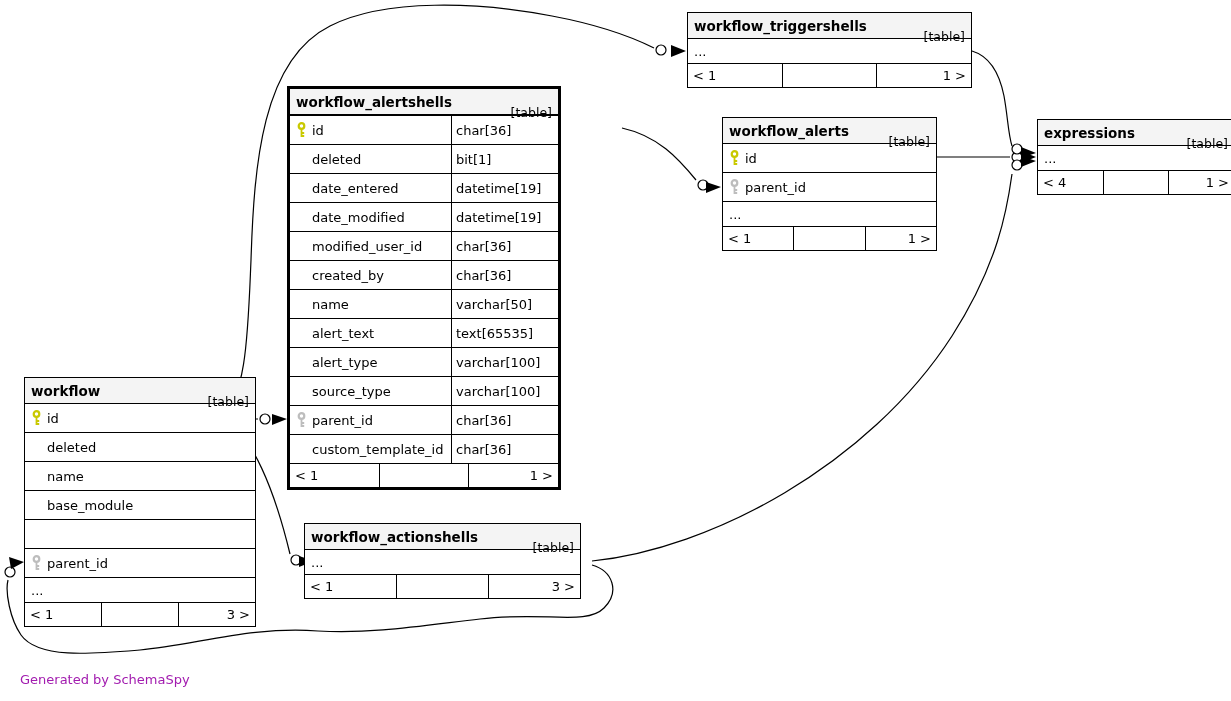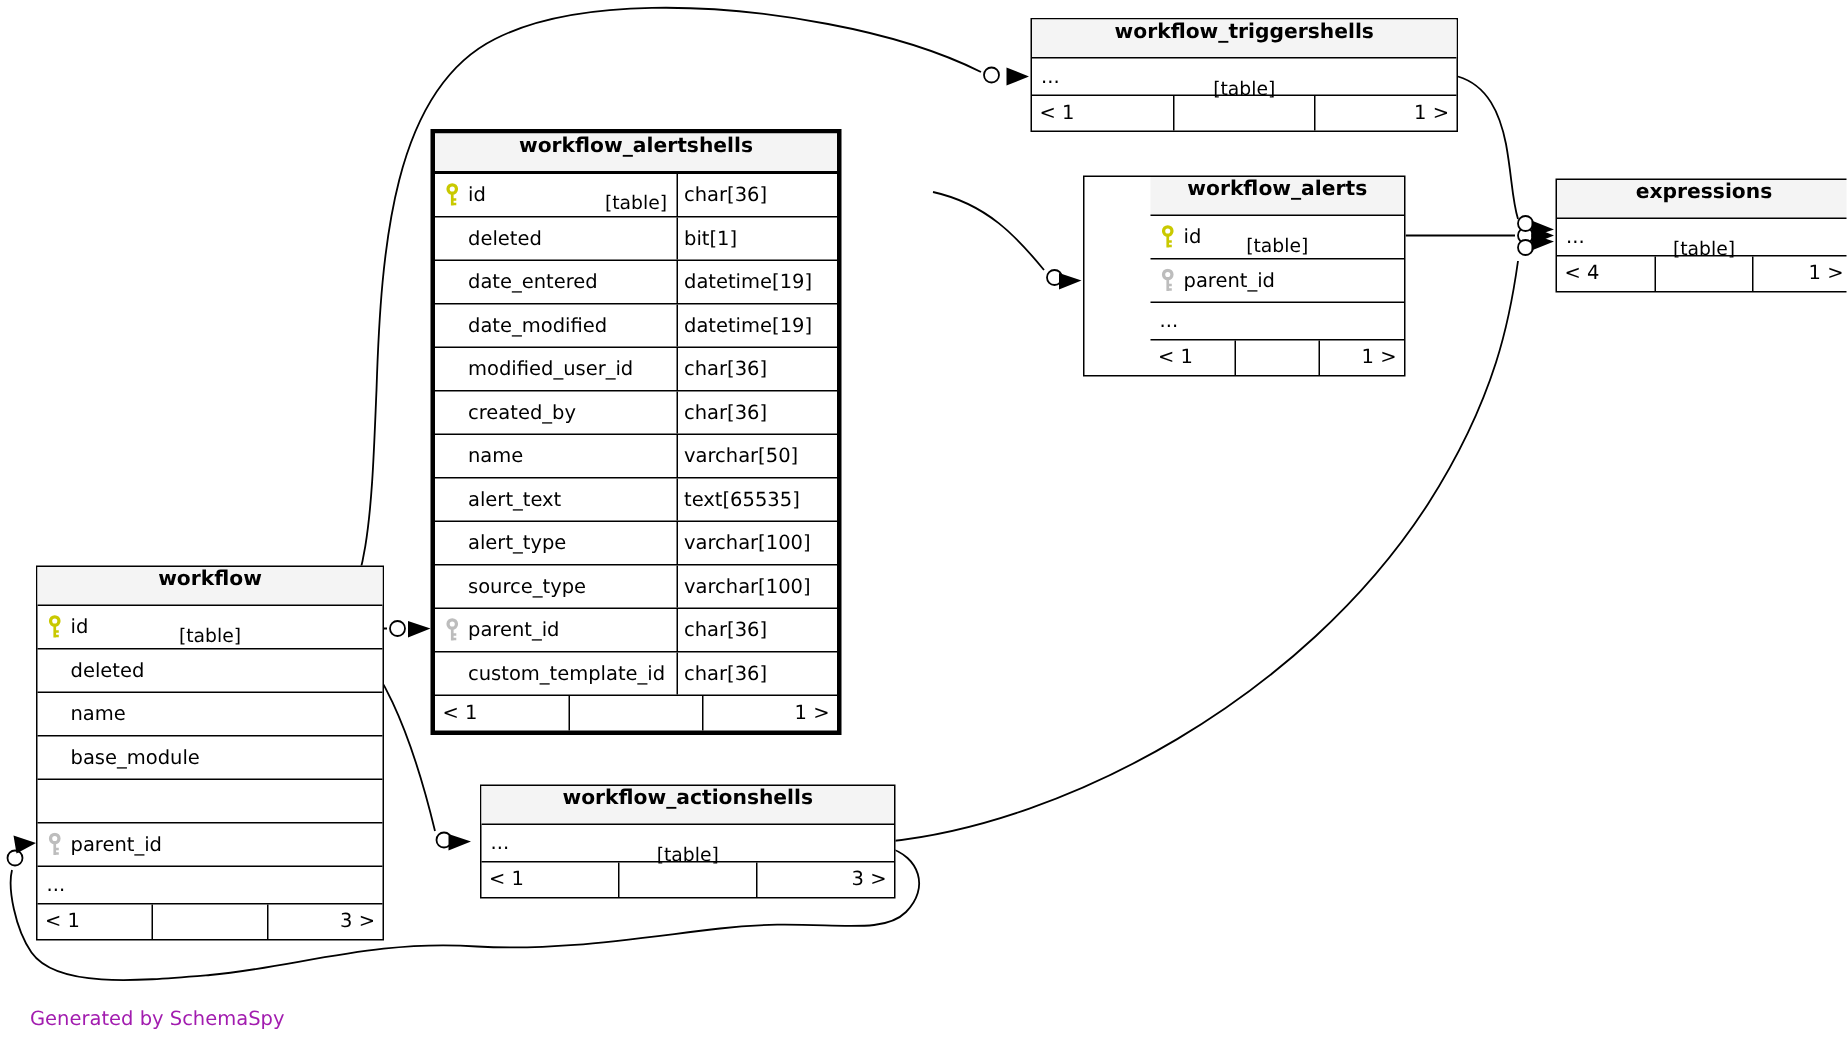--- a/index.html
+++ b/index.html
@@ -8,21 +8,21 @@
 
   svg.overlay { position:absolute; left:0; top:0; z-index:1; }
   .rel path { fill:none; stroke:#000; stroke-width:1.2; }
   .rel circle { fill:#fff; stroke:#000; stroke-width:1.2; }
   .rel polygon { fill:#000; }
 
   .dbtable { position:absolute; z-index:2; background:#fff; border:1.5px solid #000; }
   .dbtable.focus { border-width:3px; }
 
   .thead { display:flex; justify-content:space-between; align-items:center;
-           background:#f4f4f4; border-bottom:1.5px solid #000; padding:0 6px; height:26px;flex-direction:column; }
+           background:#f4f4f4; border-bottom:1.5px solid #000; padding:0 6px; height:26px; }
   .focus .thead { height:27px; border-bottom-width:2px; }
   .tname { font-weight:bold; font-size:13.5px; color:#000; cursor:pointer; }
   .ttag  { font-size:12.5px; color:#000;margin-top:22px; }
 
   .row { display:flex; align-items:stretch; border-bottom:1.4px solid #000; height:29px; font-size:13px; }
   .keyspot { width:22px; display:flex; align-items:center; justify-content:center; }
   .colname { flex:1; display:flex; align-items:center; }
   .cell-type { width:107px; border-left:1.4px solid #000; display:flex; align-items:center; padding-left:4px; }
 
   .row-dots { display:flex; align-items:center; border-bottom:1.4px solid #000;
@@ -177,21 +177,21 @@
       <span class="cell-type">char[36]</span>
     </div>
 
     <div class="tfoot">
       <span class="fcell left">&lt; 1</span>
       <span class="fcell mid"></span>
       <span class="fcell right">1 &gt;</span>
     </div>
   </div>
 
-  <div class="dbtable" style="left:722px; top:117px; width:215px;padding-left:44px;">
+  <div class="dbtable" style="left:722px; top:117px; width:215px;">
     <div class="thead">
       <span class="tname">workflow_alerts</span>
       <span class="ttag">[table]</span>
     </div>
     <div class="row">
       <span class="keyspot">
         <svg class="key-icon key-primary" width="11" height="17" viewBox="0 0 11 17">
           <circle cx="5.5" cy="4" r="2.8" fill="none" stroke-width="2.2"></circle>
           <path d="M5.5 6.8 V15 M5.5 11 H8.2 M5.5 14 H8.2" fill="none" stroke-width="1.8"></path>
         </svg>
@@ -267,21 +267,21 @@
       <span class="colname">parent_id</span>
     </div>
     <div class="row-dots">...</div>
     <div class="tfoot">
       <span class="fcell left">&lt; 1</span>
       <span class="fcell mid"></span>
       <span class="fcell right">3 &gt;</span>
     </div>
   </div>
 
-  <div class="dbtable" style="left:320px; top:523px; width:277px;">
+  <div class="dbtable" style="left:304px; top:523px; width:277px;">
     <div class="thead">
       <span class="tname">workflow_actionshells</span>
       <span class="ttag">[table]</span>
     </div>
     <div class="row-dots">...</div>
     <div class="tfoot">
       <span class="fcell left">&lt; 1</span>
       <span class="fcell mid"></span>
       <span class="fcell right">3 &gt;</span>
     </div>

